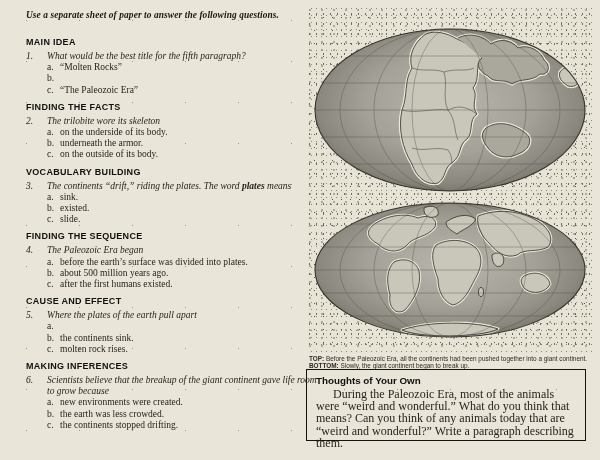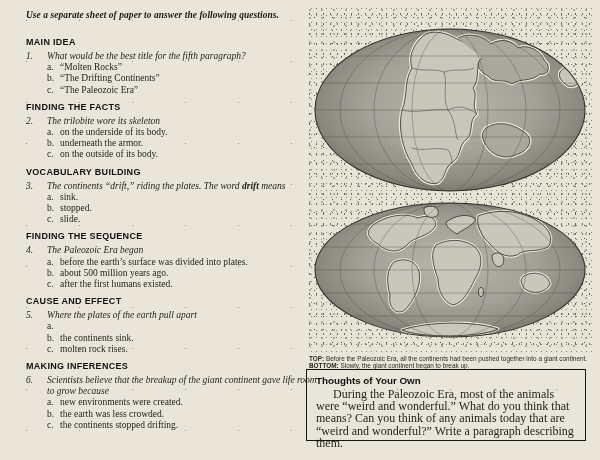--- a/index.html
+++ b/index.html
@@ -79,21 +79,20 @@
     <div class="q-row">
       <span class="q-num">1.</span>
       <span class="q-text"><span>What would be the best title for the fifth paragraph?</span><b class="q-bold"></b><span></span></span>
     </div>
     <div class="opt">
       <span class="opt-letter">a.</span>
       <span class="opt-text">“Molten Rocks”</span>
     </div>
     <div class="opt">
       <span class="opt-letter">b.</span>
-      <span class="opt-text">“The Drifting Continents”</span>
     </div>
     <div class="opt">
       <span class="opt-letter">c.</span>
       <span class="opt-text">“The Paleozoic Era”</span>
     </div>
   </section>
 
   <section class="qsection">
     <h3 class="sec-head">FINDING THE FACTS</h3>
     <div class="q-row">
@@ -111,29 +110,29 @@
     <div class="opt">
       <span class="opt-letter">c.</span>
       <span class="opt-text">on the outside of its body.</span>
     </div>
   </section>
 
   <section class="qsection">
     <h3 class="sec-head">VOCABULARY BUILDING</h3>
     <div class="q-row">
       <span class="q-num">3.</span>
-      <span class="q-text"><span>The continents “drift,” riding the plates. The word </span><b class="q-bold">drift</b><span> means</span></span>
+      <span class="q-text"><span>The continents “drift,” riding the plates. The word </span><b class="q-bold">plates</b><span> means</span></span>
     </div>
     <div class="opt">
       <span class="opt-letter">a.</span>
       <span class="opt-text">sink.</span>
     </div>
     <div class="opt">
       <span class="opt-letter">b.</span>
-      <span class="opt-text">stopped.</span>
+      <span class="opt-text">existed.</span>
     </div>
     <div class="opt">
       <span class="opt-letter">c.</span>
       <span class="opt-text">slide.</span>
     </div>
   </section>
 
   <section class="qsection">
     <h3 class="sec-head">FINDING THE SEQUENCE</h3>
     <div class="q-row">

